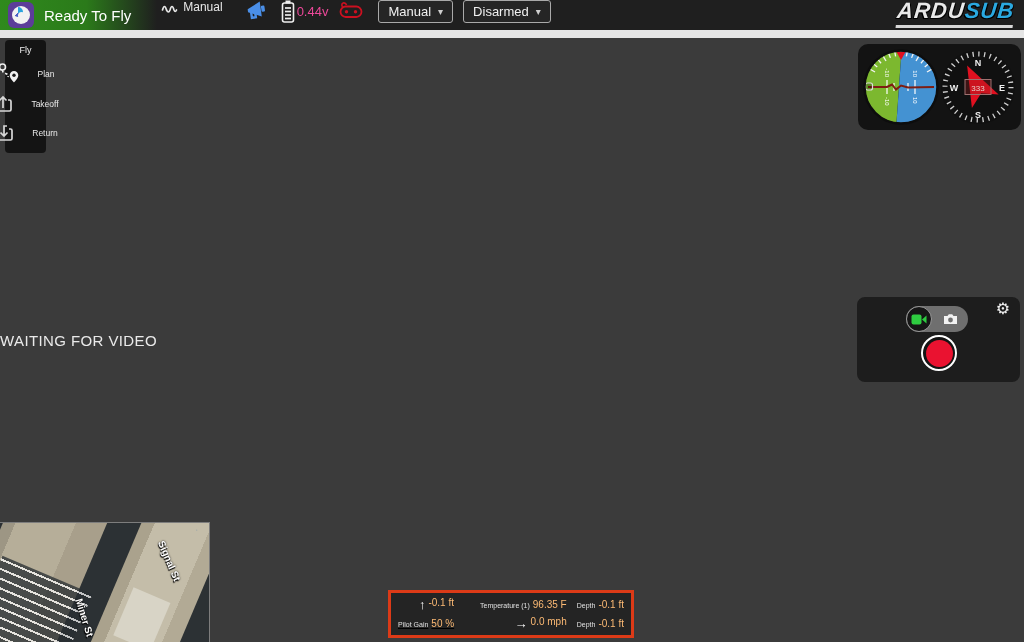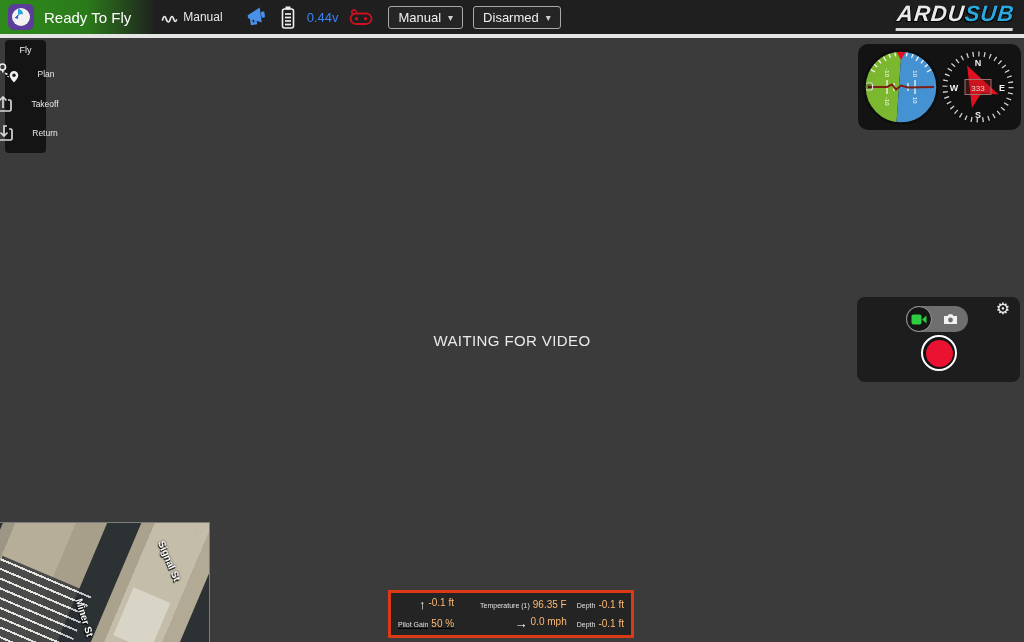--- a/index.html
+++ b/index.html
@@ -2,40 +2,40 @@
 <html><head>
 <meta charset="utf-8">
 <style>
   * { margin:0; padding:0; box-sizing:border-box; }
   html,body { width:1024px; height:642px; overflow:hidden; }
   body { font-family:"Liberation Sans", sans-serif; background:#3b3b3b; position:relative; }
 
   
   .topbar{
     position:absolute; top:0; left:0; width:1024px; height:38px;
-    background:#1f1f1f; border-bottom:4px solid #e5e5e5;
-    display:flex; align-items:center;
+    background:#1f1f1f; border-bottom:8px solid #e5e5e5;
+    display:flex; align-items:flex-start;
   }
   .status-section{
     height:100%; display:flex; align-items:center; gap:10px;
     padding:0 26px 0 8px;
     background:linear-gradient(90deg,#2f8a1d 0%,#2b7a1a 55%,rgba(31,31,31,0) 100%);
   }
   .app-icon{
     width:26px; height:26px; border-radius:6px; background:#5c3d99;
     display:flex; align-items:center; justify-content:center; flex:0 0 auto;
   }
   .app-icon .disc{ width:18px; height:18px; border-radius:50%; background:#f2f2f2; position:relative; overflow:hidden;}
   .app-icon .disc::before{ content:""; position:absolute; left:1px; top:1px; width:10px; height:10px;
     border-radius:50%; background:conic-gradient(#2aa3dd 0 40%, #4a5fc4 40% 60%, transparent 60%);}
   .app-icon .disc::after{ content:""; position:absolute; left:6px; top:6px; width:7px; height:7px; border-radius:50%; background:#f2f2f2;}
   .ready-text{ color:#fff; font-size:15px; white-space:nowrap; }
   .mode-indicator{ display:flex; align-items:center; gap:5px; margin-left:4px; color:#e8e8e8; font-size:12px;}
   .tb-icon{ display:flex; align-items:center; justify-content:center; }
-  .tb-item{ margin-left:16px; display:flex; align-items:center; gap:12px; color:#3b82f6; font-size:13px;}
+  .tb-item{ margin-left:16px; display:flex; align-items:center; gap:2px; color:#ec4899; font-size:13px;}
   .dropdown{
     margin-left:14px; border:1px solid #a9a9a9; border-radius:3px; background:#252525;
     color:#f0f0f0; font-size:13px; padding:3px 9px; display:flex; align-items:center; gap:7px;
     cursor:pointer;
   }
   .dropdown .caret{ font-size:10px; color:#cfcfcf;}
   .logo{ margin-left:auto; margin-right:10px; font-style:italic; font-weight:bold;
     font-size:22px; letter-spacing:1px; line-height:1; padding-bottom:3px;
     border-bottom:3px solid #d8d8d8; transform:skewX(-6deg);
     text-shadow:1px 1px 0 #000, -1px 1px 0 #000;}
@@ -54,21 +54,21 @@
 
   
   .instruments{
     position:absolute; left:858px; top:44px; width:163px; height:86px;
     background:#131313; border-radius:10px; display:flex; align-items:center;
     justify-content:space-between; padding:0 5px;
   }
 
   
   .video-status{
-    position:absolute; left:0; right:0; top:332px; text-align:center;
+    position:absolute; left:0; right:0; top:332px; 
     color:#eaeaea; font-size:15px; letter-spacing:0.4px;
   }
 
   
   .camera-panel{
     position:absolute; left:857px; top:297px; width:163px; height:85px;
     background:#1d1d1d; border-radius:8px;
   }
   .cam-toggle{
     position:absolute; left:49px; top:9px; width:62px; height:26px;

